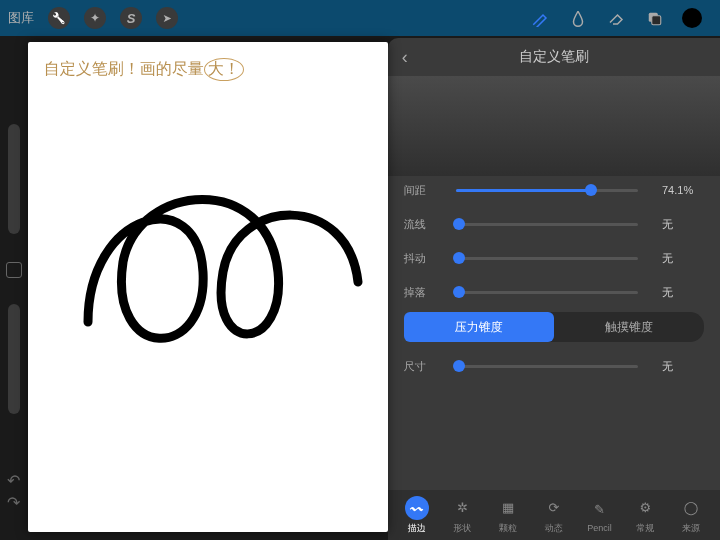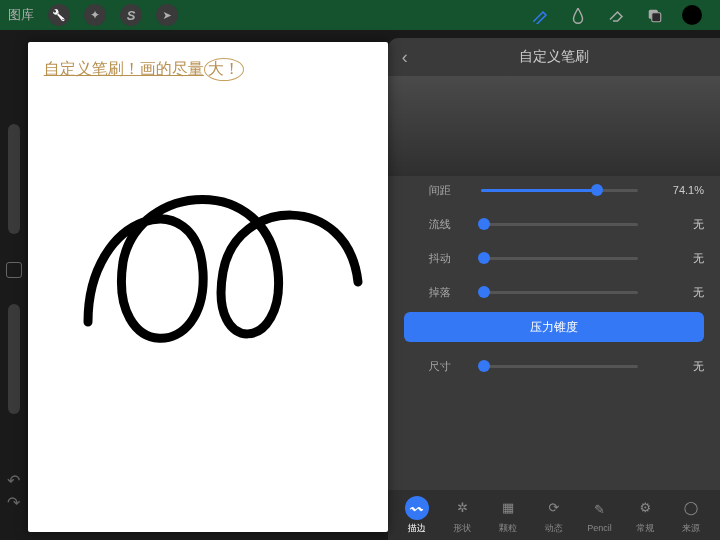--- a/index.html
+++ b/index.html
@@ -1,18 +1,18 @@
 <!DOCTYPE html>
 <html><head>
 <meta charset="utf-8">
 <style>
   * { box-sizing: border-box; margin: 0; padding: 0; }
   body { width: 720px; height: 540px; background: #1a1a1a; font-family: -apple-system, "PingFang SC", sans-serif; overflow: hidden; position: relative; }
   
-  .topbar { height: 30px; background: #14532d; display: flex; align-items: center; padding: 0 8px; }
+  .topbar { height: 36px; background: #0c4a6e; display: flex; align-items: center; padding: 0 8px; }
   .topbar-left { display: flex; align-items: center; gap: 14px; }
   .gallery-btn { color: #b0b0b0; font-size: 13px; cursor: pointer; }
   .top-icon { width: 22px; height: 22px; border-radius: 50%; background: #3a3a3a; display: flex; align-items: center; justify-content: center; color: #b0b0b0; font-size: 13px; cursor: pointer; }
   .top-icon.wrench::before { content: "🔧"; font-size: 11px; filter: grayscale(1) brightness(1.5); }
   .top-icon.wand::before { content: "✦"; font-size: 12px; }
   .top-icon.s::before { content: "S"; font-style: italic; font-weight: bold; }
   .top-icon.arrow::before { content: "➤"; font-size: 11px; }
   .topbar-right { margin-left: auto; display: flex; align-items: center; gap: 18px; padding-right: 10px; }
   .tool-icon { width: 20px; height: 20px; display: flex; align-items: center; justify-content: center; cursor: pointer; }
   .tool-icon svg { width: 18px; height: 18px; }
@@ -23,36 +23,36 @@
   .left-rail { width: 28px; background: transparent; position: relative; }
   .slider-track { position: absolute; left: 8px; width: 12px; background: #3a3a3a; border-radius: 6px; }
   .slider-track.s1 { top: 90px; height: 110px; }
   .slider-track.s2 { top: 270px; height: 110px; }
   .square-btn { position: absolute; left: 6px; top: 228px; width: 16px; height: 16px; border: 1.5px solid #666; border-radius: 3px; }
   .undo-icon { position: absolute; left: 7px; bottom: 50px; color: #666; }
   .redo-icon { position: absolute; left: 7px; bottom: 28px; color: #666; }
   
   .canvas-wrap { flex: 1; display: flex; align-items: center; justify-content: center; padding: 8px 0; }
   .canvas { width: 360px; height: 490px; background: #fff; border-radius: 2px; position: relative; box-shadow: 0 0 12px rgba(0,0,0,.5); }
-  .handwrite1 { position: absolute; top: 16px; left: 16px; color: #b89050; font-size: 16px; font-family: cursive; white-space: nowrap; text-decoration: underline; }
+  .handwrite1 { position: absolute; top: 16px; left: 16px; color: #b89050; font-size: 16px; font-family: cursive; white-space: nowrap; }
   .circle-note { display: inline-block; border: 1.5px solid #c9a060; border-radius: 50%; padding: 0 3px; }
   .curve { position: absolute; top: 80px; left: 40px; }
   .handwrite2 { position: absolute; top: 350px; left: 60px; color: #666; font-size: 16px; font-family: cursive; }
   
   .panel { width: 335px; background: #3a3a3a; border-radius: 10px 0 0 0; margin-top: 4px; display: flex; flex-direction: column; }
   .panel-head { height: 38px; display: flex; align-items: center; padding: 0 14px; color: #ccc; position: relative; }
   .back-btn { font-size: 18px; color: #aaa; cursor: pointer; }
   .panel-title { position: absolute; left: 50%; transform: translateX(-50%); font-size: 14px; font-weight: 500; }
   .preview { height: 100px; background: linear-gradient(180deg, #4a4a4a, #2f2f2f); border-radius: 0 0 0 0; }
   
   .panel-body { flex: 1; overflow: hidden; padding: 0 16px; }
   .section-label { color: #ddd; font-size: 12px; font-weight: 600; margin: 14px 0 10px; }
-  .row { display: flex; align-items: center; height: 28px; margin-bottom: 6px; gap: 24px; margin-left: 25px; }
+  .row { display: flex; align-items: center; height: 28px; margin-bottom: 6px; gap: 24px; }
   .row-label { width: 28px; color: #aaa; font-size: 11px; }
-  .row-value { width: 42px; text-align: right; color: #ccc; font-size: 11px; }
+  .row-value { width: 42px; text-align: left; color: #ccc; font-size: 11px; }
   .slider { flex: 1; height: 3px; background: #555; border-radius: 2px; position: relative; }
   .slider-fill { position: absolute; left: 0; top: 0; bottom: 0; background: #3478f6; border-radius: 2px; }
   .slider-thumb { position: absolute; top: 50%; transform: translate(-50%,-50%); width: 12px; height: 12px; background: #3478f6; border-radius: 50%; }
   .dual .slider-thumb.r { background: #888; }
   
   .seg { display: flex; background: #2a2a2a; border-radius: 14px; height: 30px; margin: 6px 0 10px; }
   .seg-btn { flex: 1; display: flex; align-items: center; justify-content: center; color: #aaa; font-size: 12px; border-radius: 6px; cursor: pointer; }
   .seg-btn.active { background: #3478f6; color: #fff; }
   
   .link-icon { color: #888; font-size: 14px; }
@@ -156,20 +156,21 @@
         <span class="row-label">掉落</span>
         <div class="slider">
           <div class="slider-fill" style="width:2%"></div>
             <div class="slider-thumb" style="left:2%"></div>
         </div>
         <span class="row-value">无</span>
       </div>
 
       <div class="seg">
         <div class="seg-btn active">压力锥度</div>
+        <div class="seg-btn">触摸锥度</div>
       </div>
 
       <div class="row">
         <span class="row-label">尺寸</span>
         <div class="slider">
           <div class="slider-fill" style="width:2%"></div>
             <div class="slider-thumb" style="left:2%"></div>
         </div>
         <span class="row-value">无</span>
       </div>

